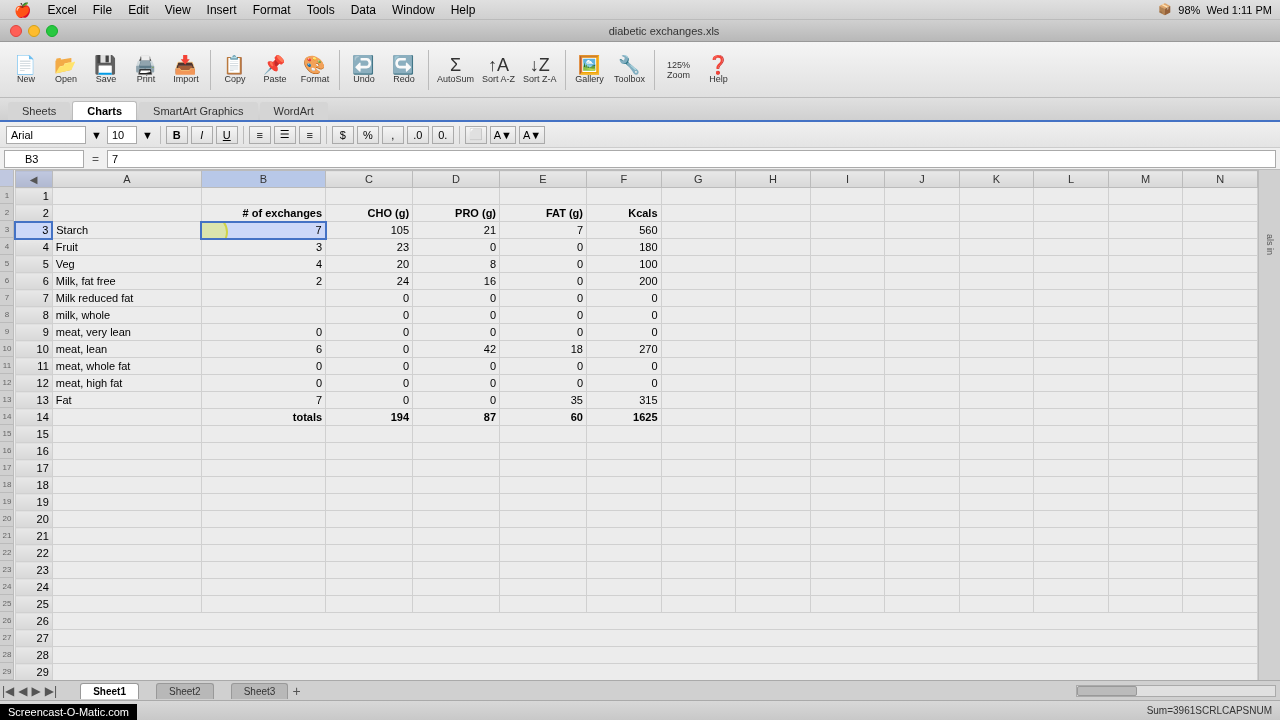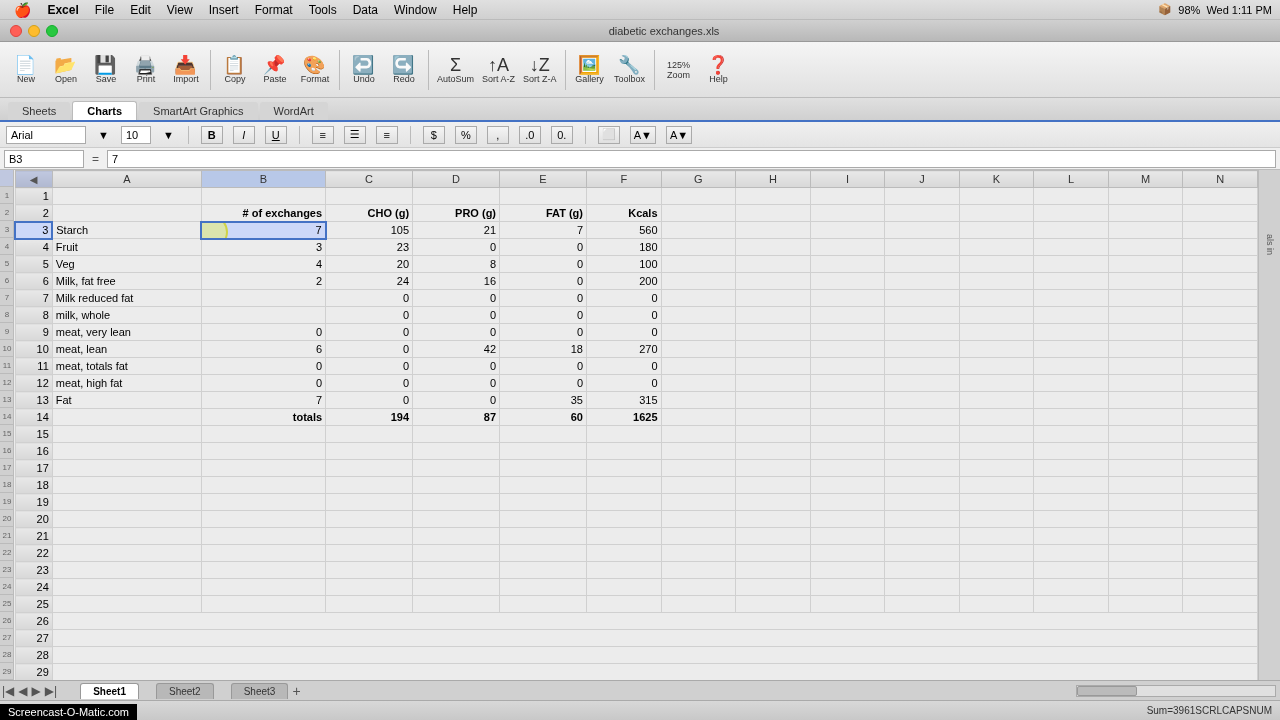--- a/index.html
+++ b/index.html
@@ -84,21 +84,21 @@
       align-items: center;
       border-bottom: 1px solid #bbb;
       padding: 0 4px;
       gap: 4px;
     }
     #name-box {
       width: 80px;
       height: 18px;
       border: 1px solid #aaa;
       font-size: 11px;
-      padding: 1px 4px;
+      padding: 1px 20px;
       background: white;
     }
     #formula-input {
       flex: 1;
       height: 18px;
       border: 1px solid #aaa;
       font-size: 11px;
       padding: 1px 4px;
       background: white;
     }
@@ -205,21 +205,21 @@
     }
 
     
     #format-bar {
       height: 26px;
       background: linear-gradient(to bottom, #f0f0f0, #e4e4e4);
       border-bottom: 1px solid #ccc;
       display: flex;
       align-items: center;
       padding: 0 6px;
-      gap: 10px;
+      gap: 3px;
     }
     .fmt-input {
       height: 18px;
       border: 1px solid #aaa;
       font-size: 11px;
       padding: 1px 4px;
       background: white;
     }
     .fmt-btn {
       height: 18px;
@@ -294,21 +294,21 @@
       display: flex;
       align-items: center;
       padding: 0 8px;
       font-size: 12px;
       color: #000;
       border-bottom: 1px solid #bbb;
       gap: 4px;
     }
     .mac-menu { padding: 0 6px; cursor: pointer; }
     .mac-menu.apple { font-size: 14px; }
-    .mac-menu.bold { font-weight: bold; }
+    .mac-menu.bold { font-weight: normal; }
     #mac-right {
       margin-left: auto;
       display: flex;
       align-items: center;
       gap: 6px;
       font-size: 11px;
     }
   </style>
 </head>
 <body>
@@ -710,21 +710,21 @@
             <td></td>
             <td></td>
             <td></td>
             <td></td>
             <td></td>
             <td></td>
           </tr>
 
           <tr>
             <td class="row-header">11</td>
-            <td>meat, totals fat</td>
+            <td>meat, whole fat</td>
             <td class="col-b">0</td>
             <td class="col-c">0</td>
             <td class="col-d">0</td>
             <td class="col-e">0</td>
             <td class="col-f">0</td>
             <td></td>
             <td></td>
             <td></td>
             <td></td>
             <td></td>

